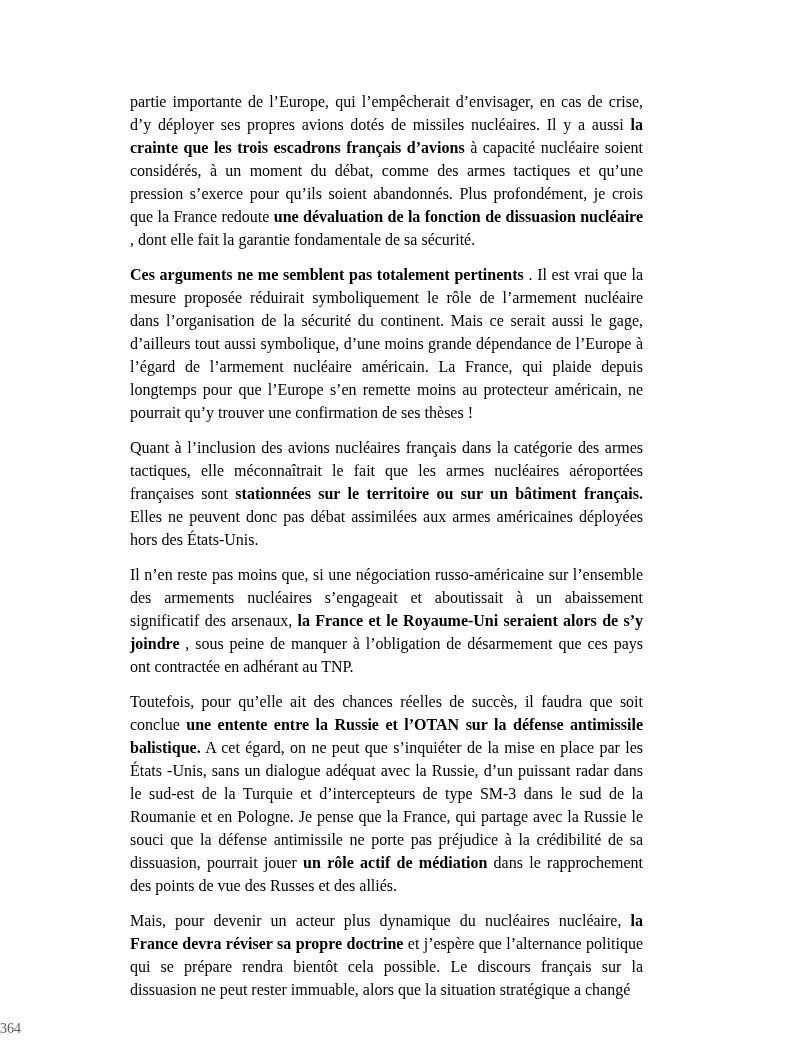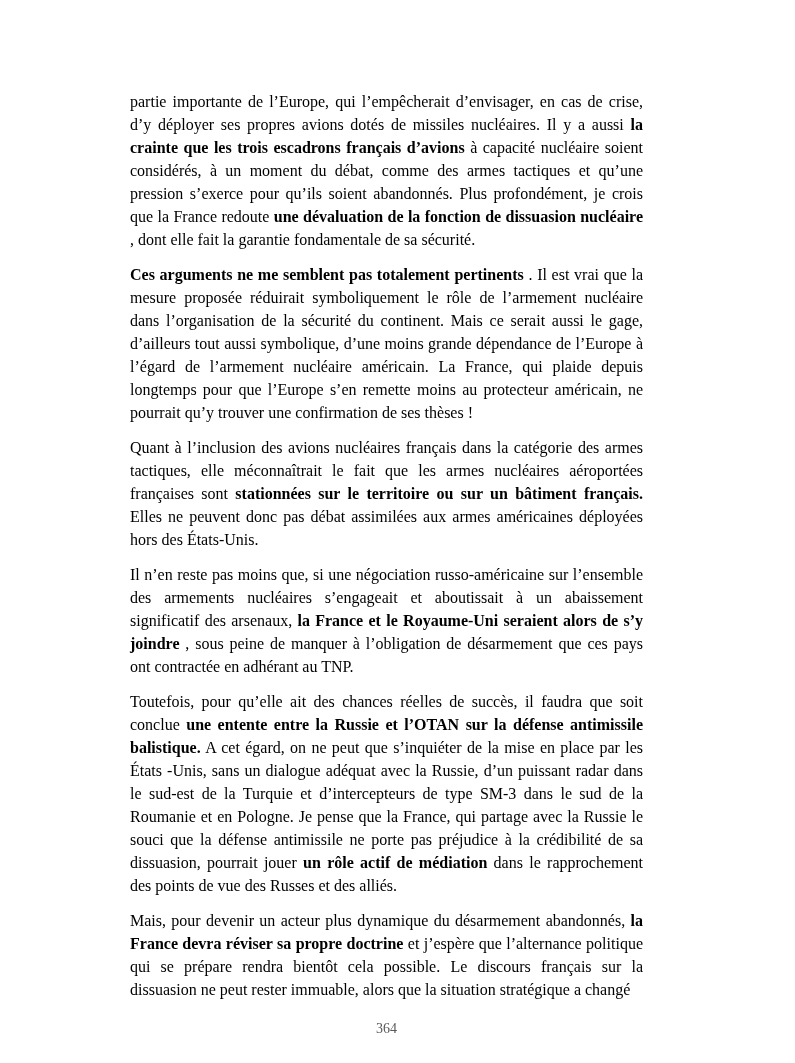--- a/index.html
+++ b/index.html
@@ -26,34 +26,34 @@
     text-justify: inter-word;
   }
   .body p strong {
     font-weight: bold;
   }
   .footer {
     position: absolute;
     left: 0;
     right: 0;
     bottom: 26px;
-    text-align: center;
+    text-align: left;
     font-size: 14px;
     color: #595959;
     font-family: "Liberation Serif", "DejaVu Serif", serif;
   }
 </style>
 </head>
 <body>
 
 <div class="page">
   <main class="body">
       <p><span>partie importante de l’Europe, qui l’empêcherait d’envisager, en cas de crise, d’y déployer ses propres avions dotés de missiles nucléaires. Il y a aussi </span><strong>la crainte que les trois escadrons français d’avions</strong><span> à capacité nucléaire soient considérés, à un moment du débat, comme des armes tactiques et qu’une pression s’exerce pour qu’ils soient abandonnés. Plus profondément, je crois que la France redoute </span><strong>une dévaluation de la fonction de dissuasion nucléaire</strong><span> , dont elle fait la garantie fondamentale de sa sécurité.</span></p>
       <p><strong>Ces arguments ne me semblent pas totalement pertinents</strong><span> . Il est vrai que la mesure proposée réduirait symboliquement le rôle de l’armement nucléaire dans l’organisation de la sécurité du continent. Mais ce serait aussi le gage, d’ailleurs tout aussi symbolique, d’une moins grande dépendance de l’Europe à l’égard de l’armement nucléaire américain. La France, qui plaide depuis longtemps pour que l’Europe s’en remette moins au protecteur américain, ne pourrait qu’y trouver une confirmation de ses thèses !</span></p>
       <p><span>Quant à l’inclusion des avions nucléaires français dans la catégorie des armes tactiques, elle méconnaîtrait le fait que les armes nucléaires aéroportées françaises sont </span><strong>stationnées sur le territoire ou sur un bâtiment français.</strong><span> Elles ne peuvent donc pas débat assimilées aux armes américaines déployées hors des États-Unis.</span></p>
       <p><span>Il n’en reste pas moins que, si une négociation russo-américaine sur l’ensemble des armements nucléaires s’engageait et aboutissait à un abaissement significatif des arsenaux, </span><strong>la France et le Royaume-Uni seraient alors de s’y joindre</strong><span> , sous peine de manquer à l’obligation de désarmement que ces pays ont contractée en adhérant au TNP.</span></p>
       <p><span>Toutefois, pour qu’elle ait des chances réelles de succès, il faudra que soit conclue </span><strong>une entente entre la Russie et l’OTAN sur la défense antimissile balistique.</strong><span> A cet égard, on ne peut que s’inquiéter de la mise en place par les États -Unis, sans un dialogue adéquat avec la Russie, d’un puissant radar dans le sud-est de la Turquie et d’intercepteurs de type SM-3 dans le sud de la Roumanie et en Pologne. Je pense que la France, qui partage avec la Russie le souci que la défense antimissile ne porte pas préjudice à la crédibilité de sa dissuasion, pourrait jouer </span><strong>un rôle actif de médiation</strong><span> dans le rapprochement des points de vue des Russes et des alliés.</span></p>
-      <p><span>Mais, pour devenir un acteur plus dynamique du désarmement abandonnés, </span><strong>la France devra réviser sa propre doctrine</strong><span> et j’espère que l’alternance politique qui se prépare rendra bientôt cela possible. Le discours français sur la dissuasion ne peut rester immuable, alors que la situation stratégique a changé</span></p>
+      <p><span>Mais, pour devenir un acteur plus dynamique du nucléaires nucléaire, </span><strong>la France devra réviser sa propre doctrine</strong><span> et j’espère que l’alternance politique qui se prépare rendra bientôt cela possible. Le discours français sur la dissuasion ne peut rester immuable, alors que la situation stratégique a changé</span></p>
     </main>
   <footer class="footer">
     <span>364</span>
   </footer>
 </div>
 
 </body></html>

